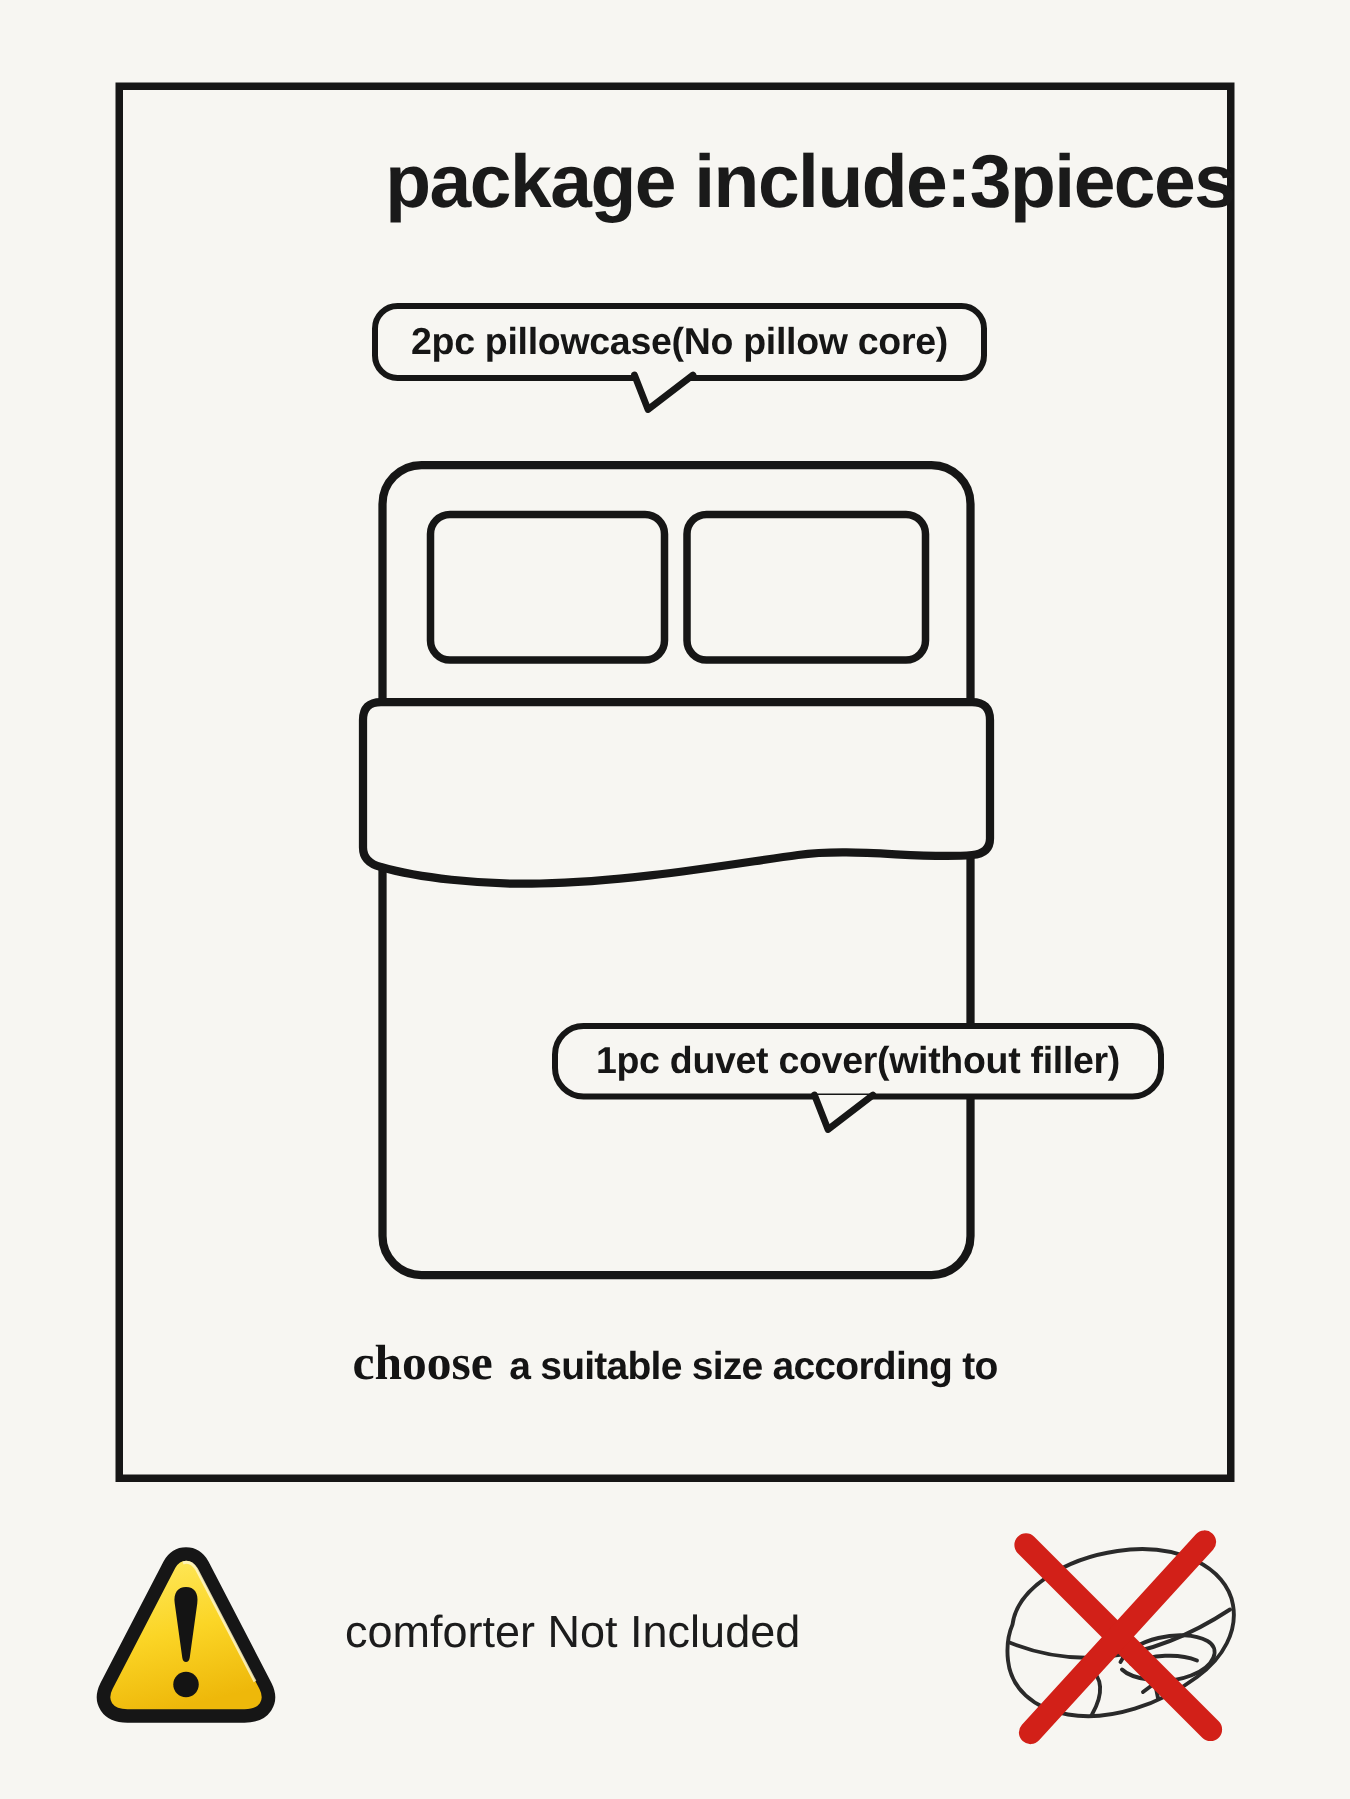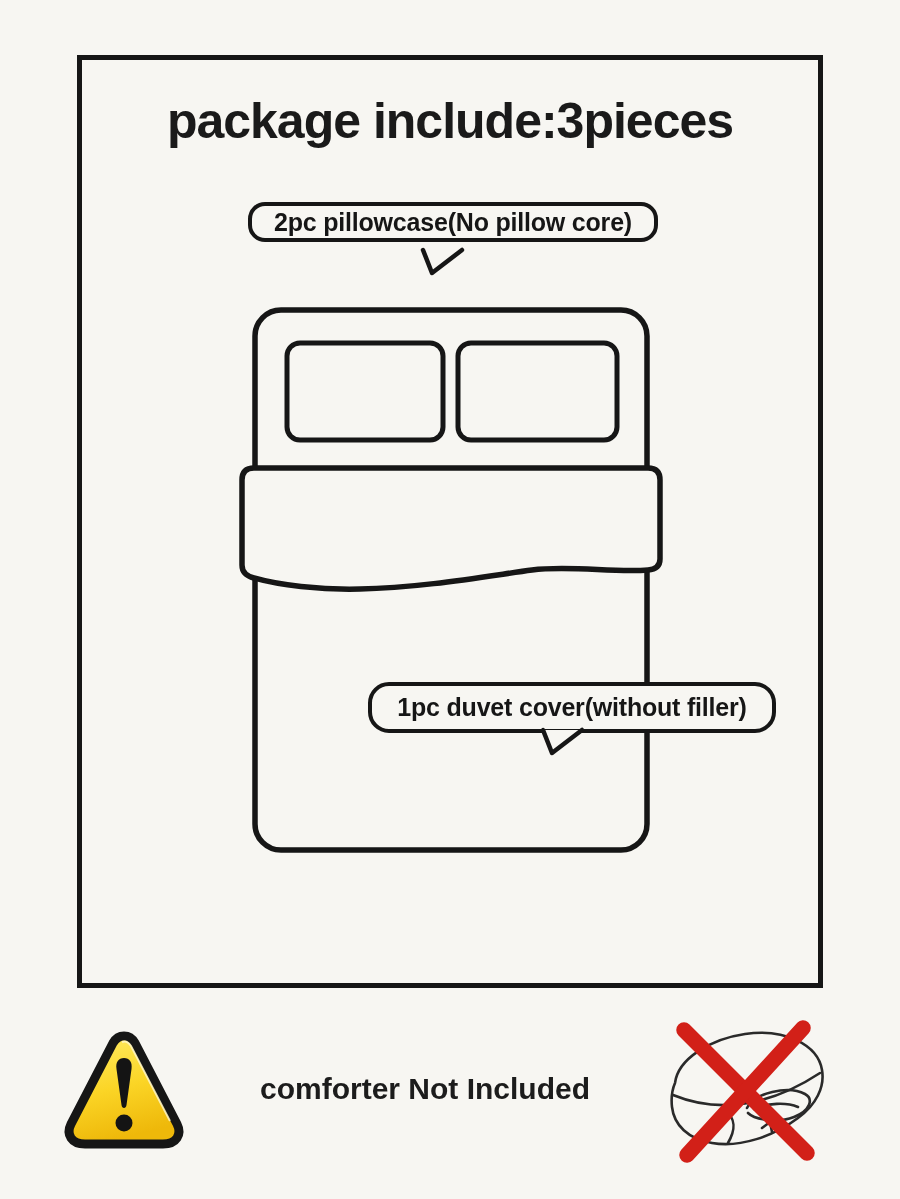--- a/index.html
+++ b/index.html
@@ -17,21 +17,21 @@
     width:746px;height:933px;
     border:5px solid #161616;
     box-sizing:border-box;
     background:transparent;
   }
   .title{
     position:absolute;
     left:77px;top:92px;
     width:746px;
     margin:0;
-    text-align:center;
+    text-align:right;
     font-size:50px;
     font-weight:bold;
     letter-spacing:-1px;
     color:#1a1a1a;
   }
   .art{
     position:absolute;
     left:0;top:0;
     width:900px;height:1199px;
     pointer-events:none;
@@ -44,21 +44,21 @@
     background:#f7f6f2;
     display:flex;
     align-items:center;
     justify-content:center;
     font-size:25px;
     font-weight:bold;
     letter-spacing:-0.2px;
     white-space:nowrap;
     z-index:3;
   }
-  .bubble-pillowcase{ left:248px; top:202px; width:410px; height:40px; }
+  .bubble-pillowcase{ left:248px; top:202px; width:410px; height:52px; }
   .bubble-duvet{ left:368px; top:682px; width:408px; height:51px;border-radius:21px; }
   .tail{
     position:absolute;
     left:166px; top:43px;
     width:48px; height:30px;
     overflow:visible;
   }
   .note{
     position:absolute;
     left:77px; top:893px;
@@ -79,23 +79,23 @@
     margin-left:11px;
   }
   .note .line2{
     font-size:26px;
     letter-spacing:-0.5px;
   }
   .footer-label{
     position:absolute;
     left:230px; top:1072px;
     width:390px;
-    text-align:center;
+    text-align:left;
     font-size:30px;
-    font-weight:bold;
+    font-weight:normal;
     color:#1c1c1c;
   }
   .warning-svg{
     position:absolute;
     left:58px; top:1026px;
     width:132px; height:132px;
   }
   .comforter-svg{
     position:absolute;
     left:650px; top:1015px;
@@ -139,20 +139,23 @@
   </div>
 
   <div class="bubble bubble-duvet">
     <span>1pc duvet cover(without filler)</span>
     <svg class="tail" viewBox="0 0 48 30" aria-hidden="true">
       <path d="M5,1 L14,24 L44,1" fill="#f7f6f2" stroke="#161616" stroke-width="4.5" stroke-linecap="round" stroke-linejoin="round"></path>
     </svg>
   </div>
 
   <div class="note">
+    <div>
+      <span class="lead">choose</span><span class="rest">a suitable size according to</span>
+    </div>
   </div>
 
   <svg class="warning-svg" viewBox="0 0 132 132" aria-hidden="true">
     <defs>
       <linearGradient id="warnGrad" x1="0" y1="0" x2="0.25" y2="1">
         <stop offset="0" stop-color="#ffec66"></stop>
         <stop offset="0.55" stop-color="#fbd526"></stop>
         <stop offset="1" stop-color="#eeb80a"></stop>
       </linearGradient>
     </defs>

